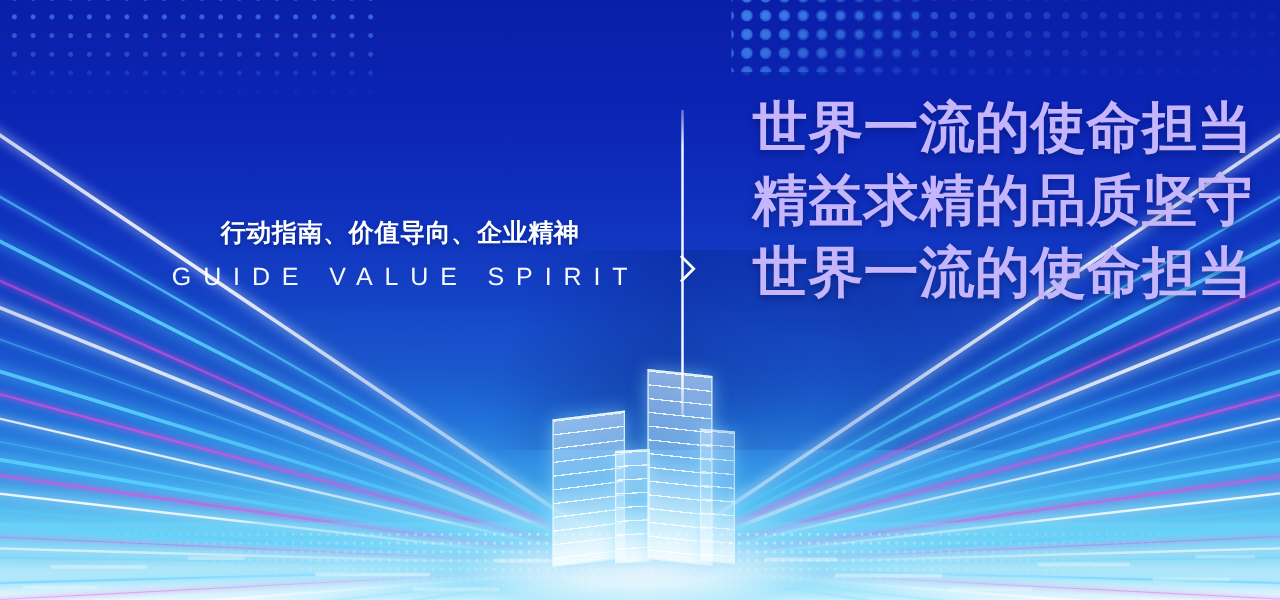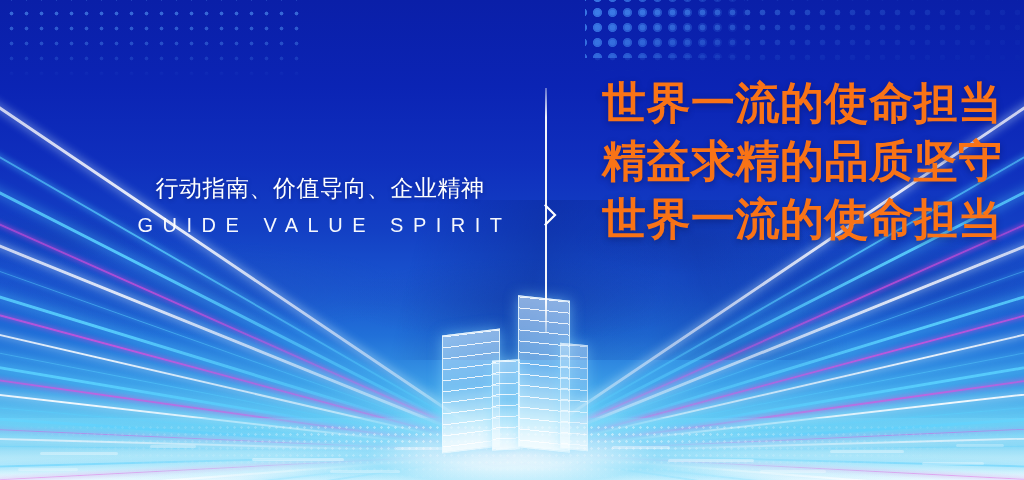--- a/index.html
+++ b/index.html
@@ -246,22 +246,22 @@
 
   
   #left-text {
     position: absolute;
     left: 120px;
     top: 176px;
     width: 400px;
     text-align: center;
   }
   #left-headline {
-    font-size: 23px;
-    font-weight: normal;
+    font-size: 20px;
+    font-weight: bold;
     color: #ffffff;
     letter-spacing: .5px;
     line-height: 1.1;
     white-space: nowrap;
     text-shadow: 0 1px 4px rgba(0,20,90,.45);
   }
   #left-subtitle {
     margin-top: 13px;
     font-size: 20px;
     font-weight: 300;
@@ -272,21 +272,21 @@
   }
 
   #right-text {
     position: absolute;
     left: 602px;
     top: 74px;
   }
   .right-line {
     font-size: 44px;
     font-weight: bold;
-    color: #f97316;
+    color: #c4b5fd;
     line-height: 58px;
     letter-spacing: .5px;
     white-space: nowrap;
     text-shadow: 0 2px 6px rgba(0,15,80,.45);
   }
 </style>
 </head>
 <body>
 
 <div id="banner">

